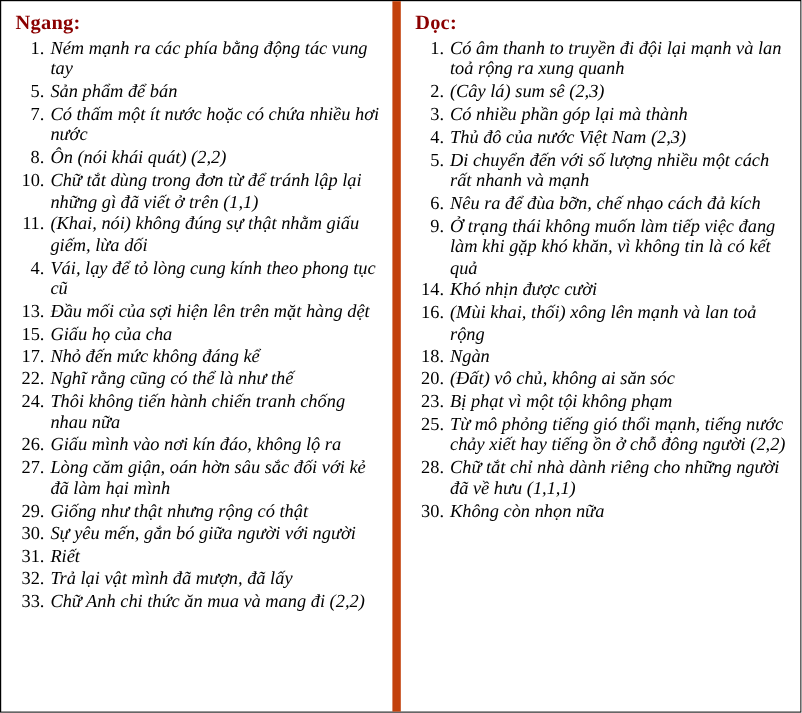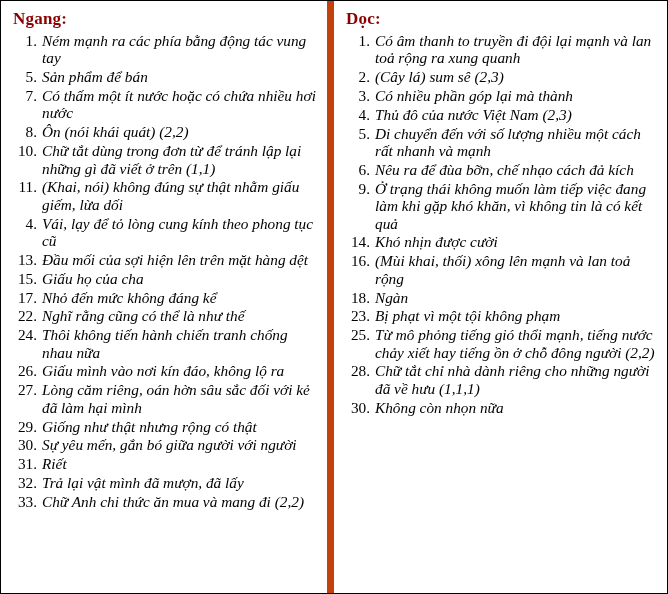--- a/index.html
+++ b/index.html
@@ -121,21 +121,21 @@
       <li class="clue-item">
           <span class="clue-number">24.</span>
           <span class="clue-text">Thôi không tiến hành chiến tranh chống nhau nữa</span>
         </li>
       <li class="clue-item">
           <span class="clue-number">26.</span>
           <span class="clue-text">Giấu mình vào nơi kín đáo, không lộ ra</span>
         </li>
       <li class="clue-item">
           <span class="clue-number">27.</span>
-          <span class="clue-text">Lòng căm riêng, oán hờn sâu sắc đối với kẻ đã làm hại mình</span>
+          <span class="clue-text">Lòng căm giận, oán hờn sâu sắc đối với kẻ đã làm hại mình</span>
         </li>
       <li class="clue-item">
           <span class="clue-number">29.</span>
           <span class="clue-text">Giống như thật nhưng rộng có thật</span>
         </li>
       <li class="clue-item">
           <span class="clue-number">30.</span>
           <span class="clue-text">Sự yêu mến, gắn bó giữa người với người</span>
         </li>
       <li class="clue-item">
@@ -190,20 +190,24 @@
         </li>
       <li class="clue-item">
           <span class="clue-number">16.</span>
           <span class="clue-text">(Mùi khai, thối) xông lên mạnh và lan toả rộng</span>
         </li>
       <li class="clue-item">
           <span class="clue-number">18.</span>
           <span class="clue-text">Ngàn</span>
         </li>
       <li class="clue-item">
+          <span class="clue-number">20.</span>
+          <span class="clue-text">(Đất) vô chủ, không ai săn sóc</span>
+        </li>
+      <li class="clue-item">
           <span class="clue-number">23.</span>
           <span class="clue-text">Bị phạt vì một tội không phạm</span>
         </li>
       <li class="clue-item">
           <span class="clue-number">25.</span>
           <span class="clue-text">Từ mô phỏng tiếng gió thổi mạnh, tiếng nước chảy xiết hay tiếng ồn ở chỗ đông người (2,2)</span>
         </li>
       <li class="clue-item">
           <span class="clue-number">28.</span>
           <span class="clue-text">Chữ tắt chỉ nhà dành riêng cho những người đã về hưu (1,1,1)</span>

